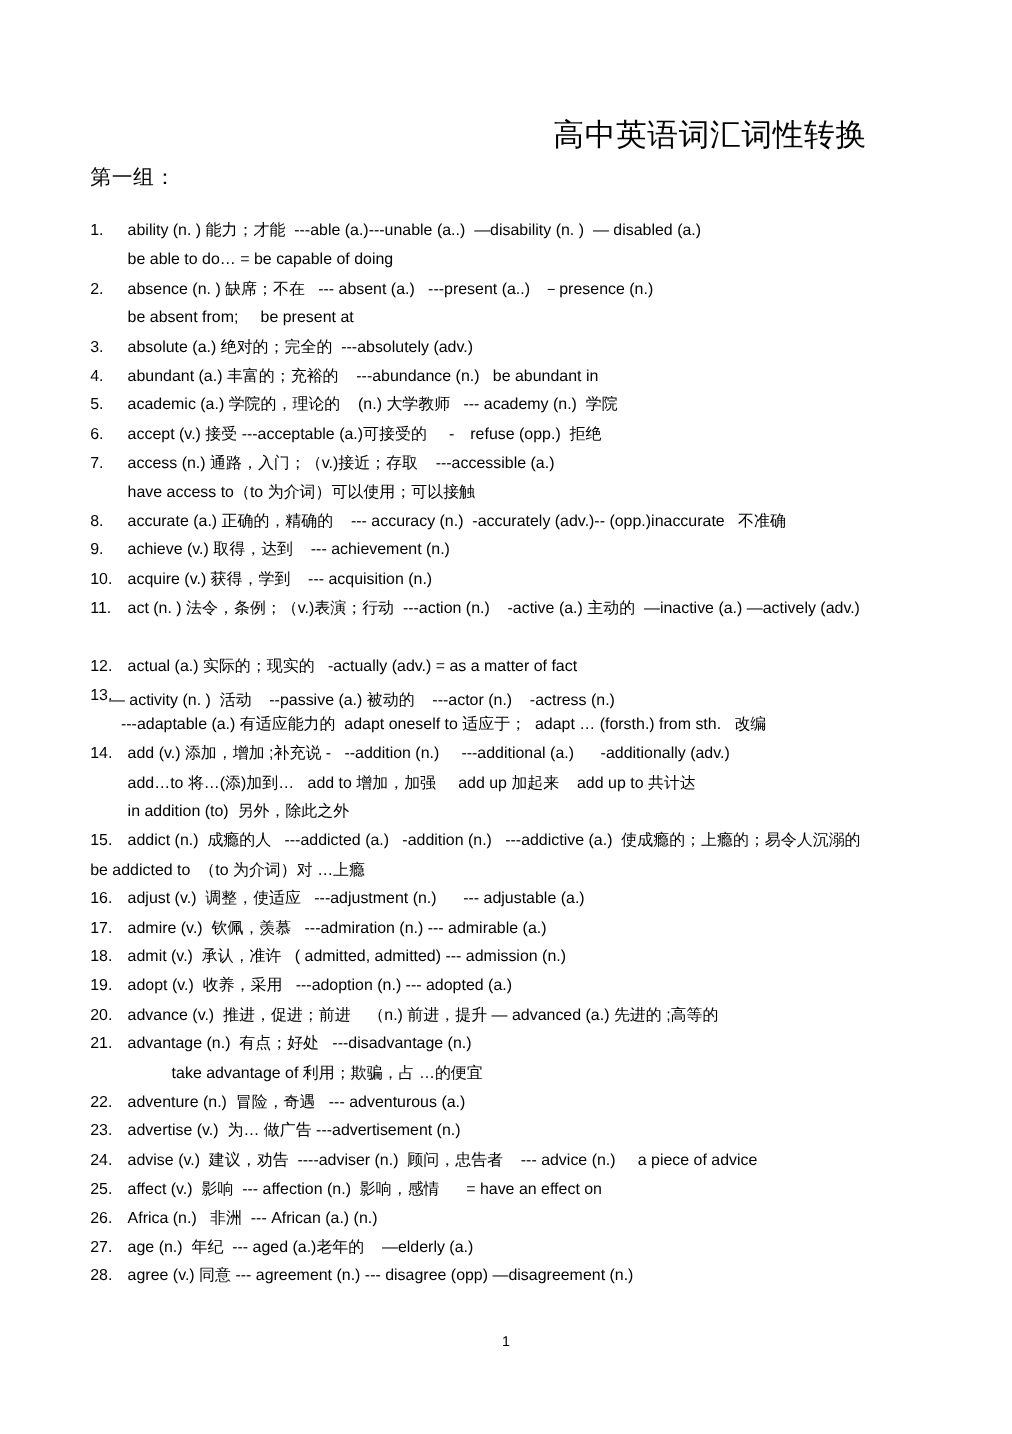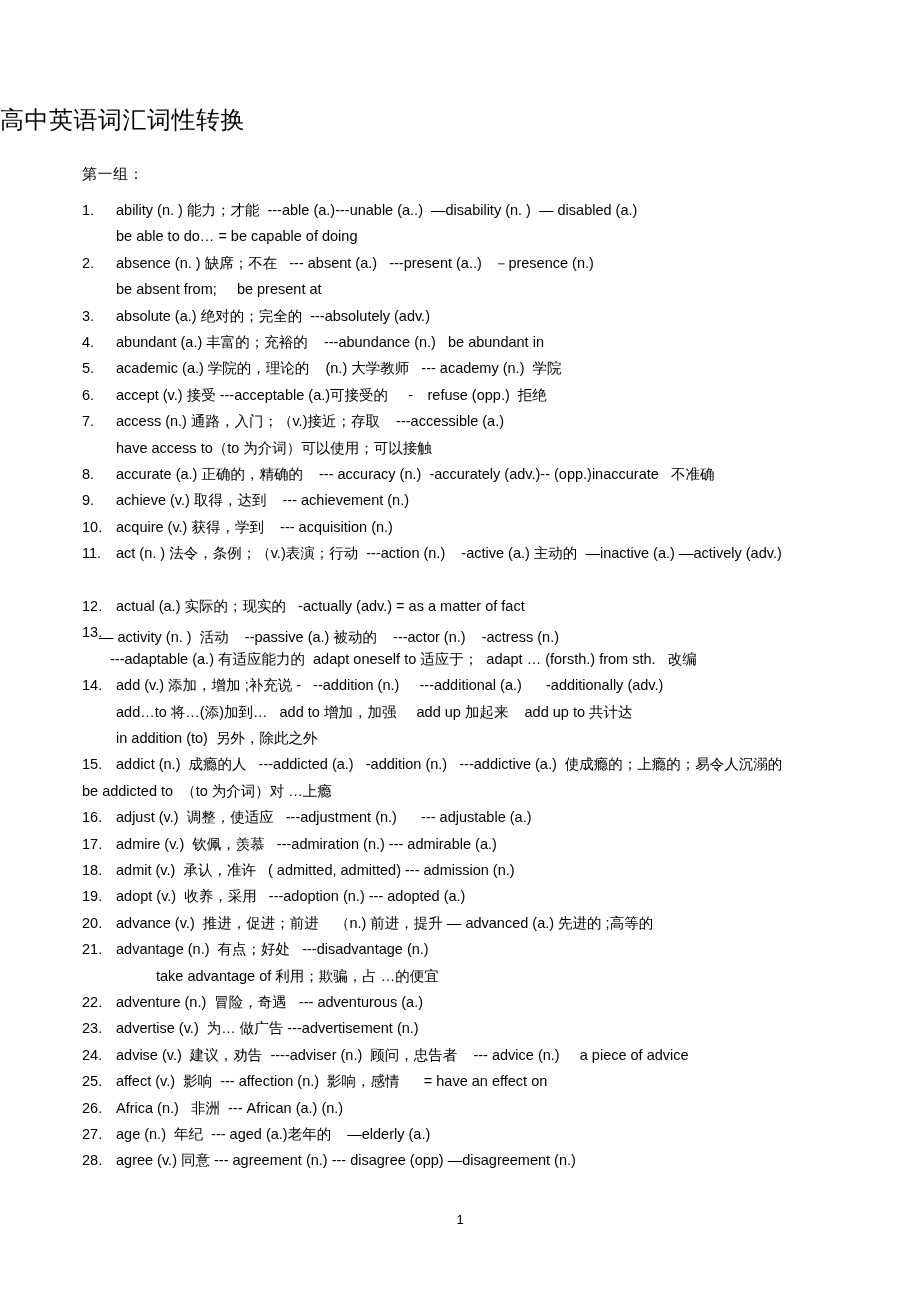--- a/index.html
+++ b/index.html
@@ -23,34 +23,34 @@
     height: 1304px;
     box-sizing: border-box;
   }
 
   
   .doc-title {
     position: absolute;
     top: 104px;
     left: 0;
     width: 788px;
-    text-align: left;
+    text-align: right;
     font-family: "DejaVu Serif", "Liberation Serif", serif;
-    font-size: 24px;
+    font-size: 28px;
     letter-spacing: 0.5px;
     white-space: nowrap;
   }
 
   
   .group-heading {
     position: absolute;
-    top: 165px;
+    top: 148px;
     left: 82px;
     font-family: "DejaVu Serif", "Liberation Serif", serif;
-    font-size: 15px;
+    font-size: 19px;
     letter-spacing: 0.5px;
     white-space: nowrap;
   }
 
   
   .vocab-list {
     position: absolute;
     top: 197px;
     left: 0;
     width: 920px;

